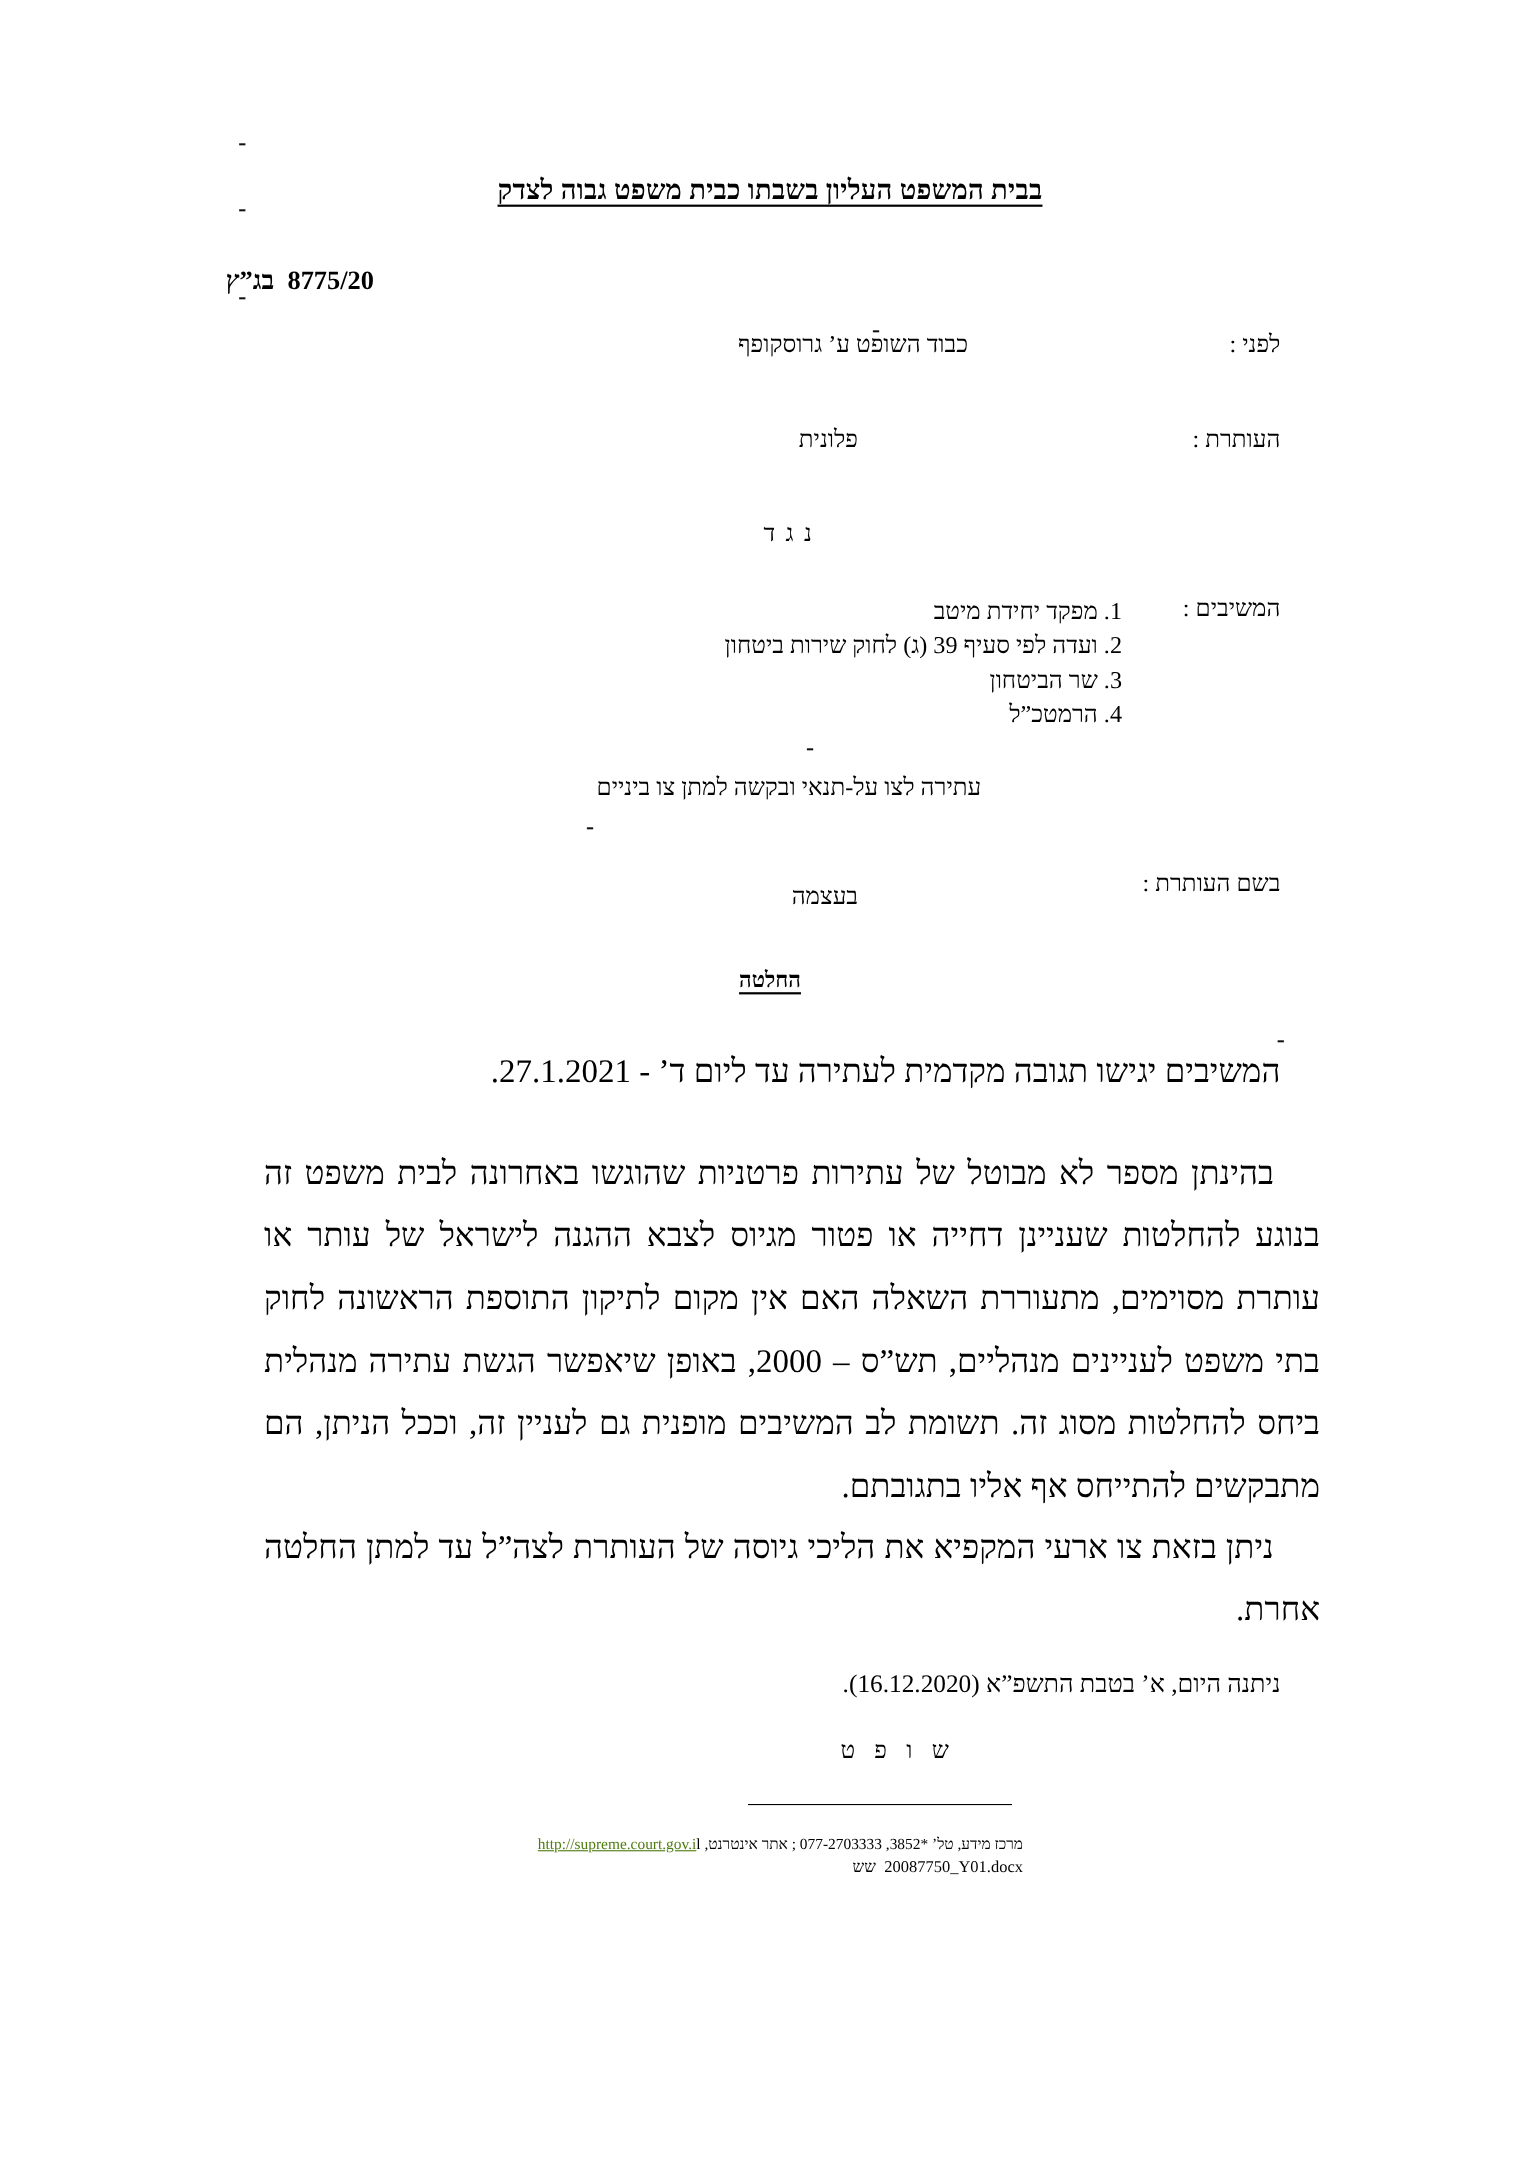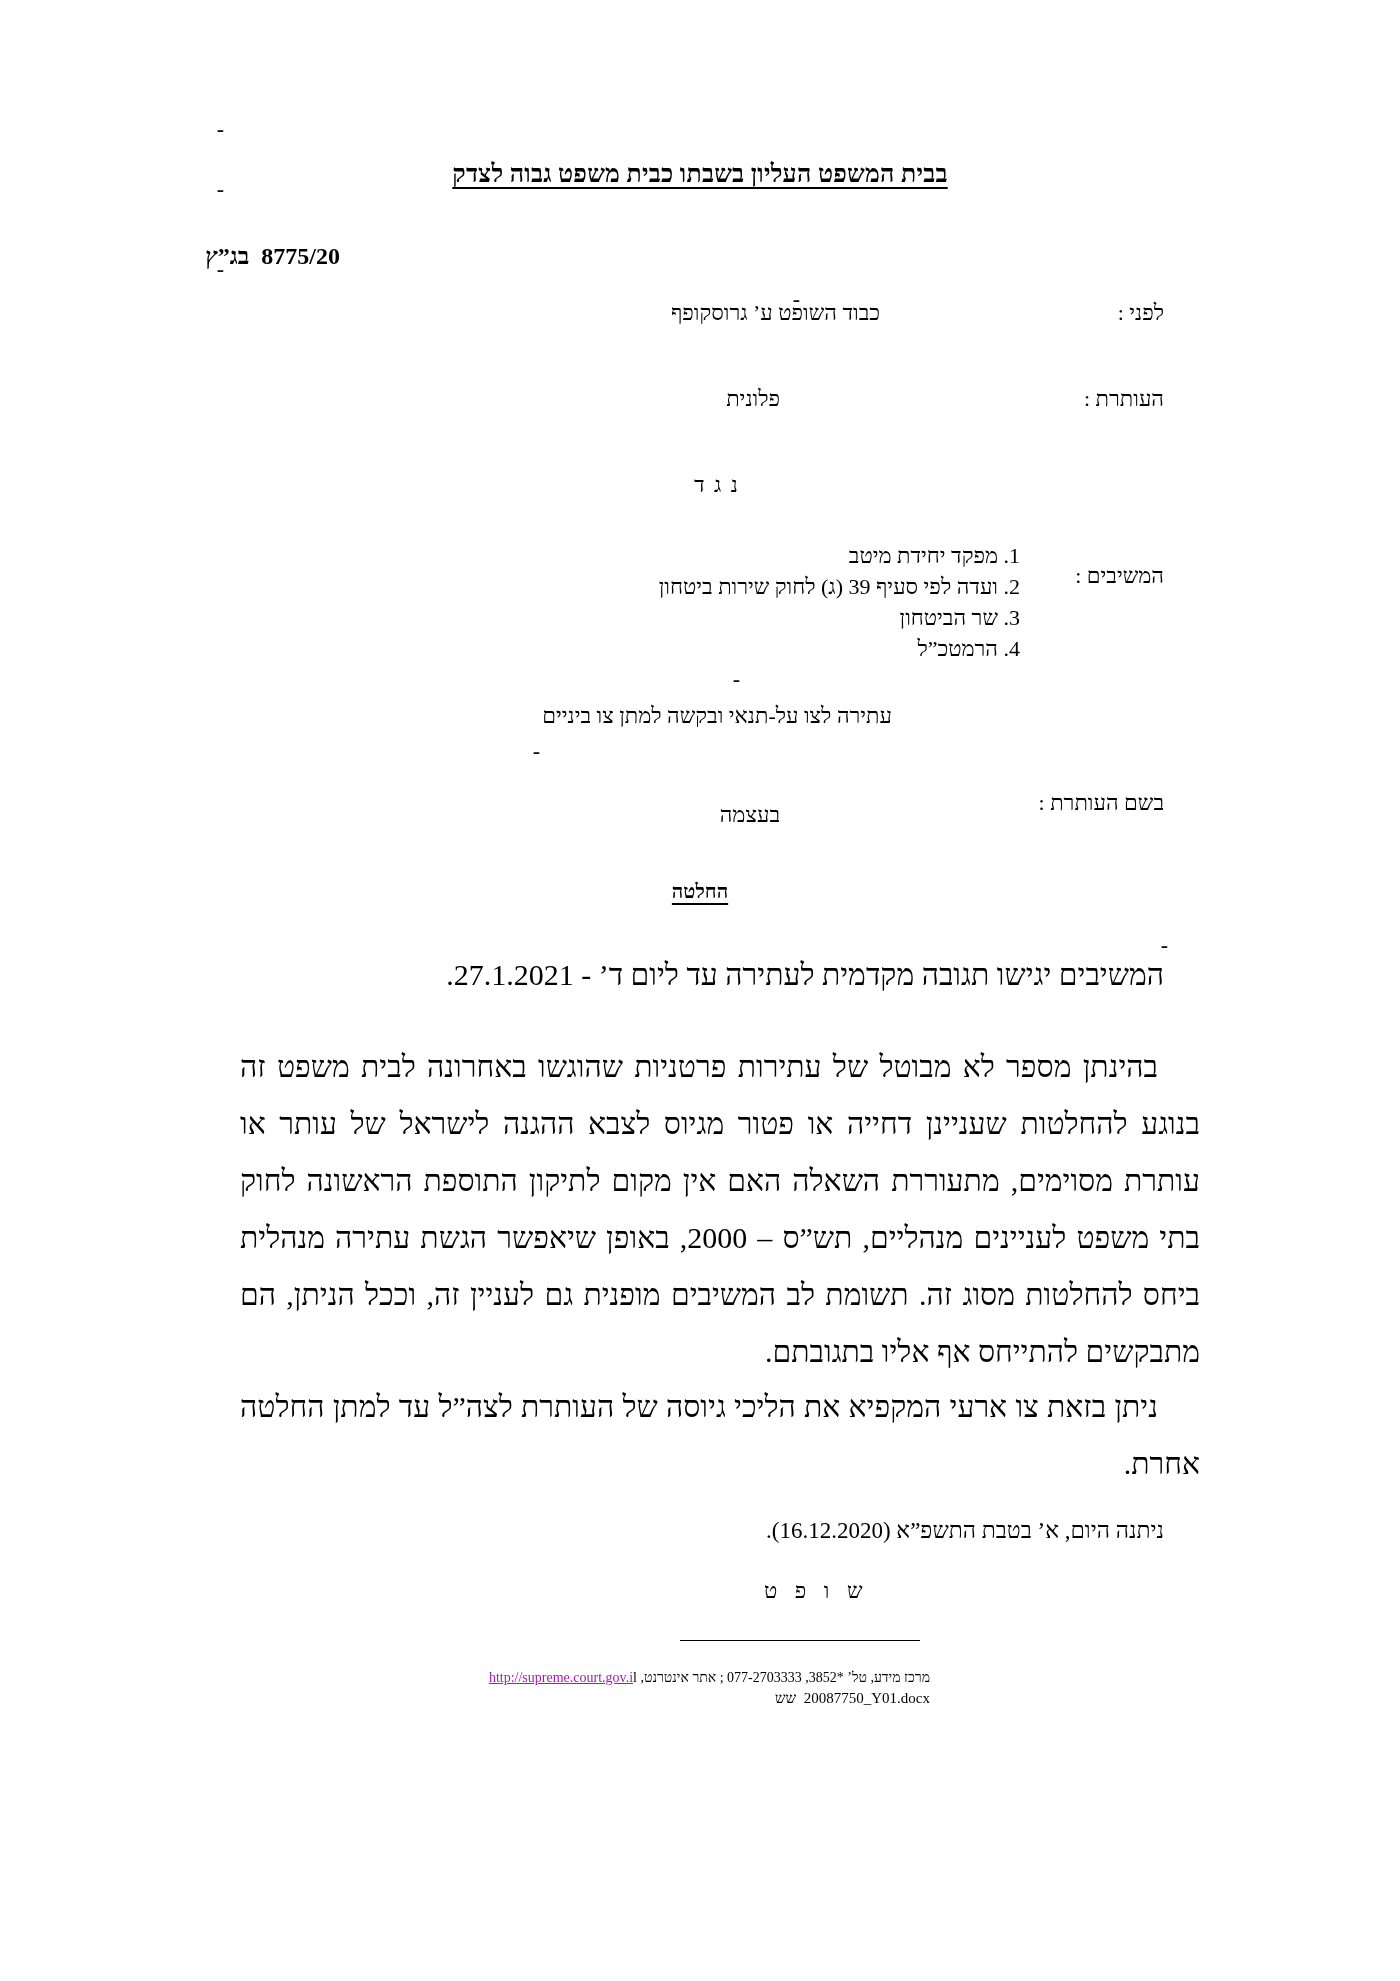--- a/index.html
+++ b/index.html
@@ -187,21 +187,21 @@
   #footer-docid .fname { direction: ltr; unicode-bidi: embed; display: inline-block; }
   #footer-contact {
     position: absolute;
     top: 30px;
     right: 470px;
     font-size: 14px;
     white-space: nowrap;
   }
   #footer-contact .num { direction: ltr; unicode-bidi: embed; display:inline-block; }
   #footer-link {
-    color: #a21caf;
+    color: #4d7c0f;
     text-decoration: underline;
     direction: ltr;
     unicode-bidi: embed;
     display: inline-block;
   }
 </style>
 </head>
 <body>
 
 <div class="page">
@@ -221,21 +221,21 @@
   </div>
 
   <div class="party-label rtl" style="top:300px; right:236px; width:120px;">לפני :</div>
   <div class="party-value rtl" style="top:300px; right:520px;">כבוד השופט ע’ גרוסקופף</div>
 
   <div class="party-label rtl" style="top:386px; right:236px; width:160px;">העותרת :</div>
   <div class="party-value rtl" style="top:386px; right:620px;">פלונית</div>
 
   <div class="abs rtl" id="versus">נ ג ד</div>
 
-  <div class="party-label rtl" style="top:540px; right:236px; width:180px;margin-top:23px;">המשיבים :</div>
+  <div class="party-label rtl" style="top:540px; right:236px; width:180px;">המשיבים :</div>
 
   <ul class="rtl" id="respondents-list">
     <li>1. מפקד יחידת מיטב</li>
     <li>2. ועדה לפי סעיף 39 (ג) לחוק שירות ביטחון</li>
     <li>3. שר הביטחון</li>
     <li>4. הרמטכ”ל</li>
   </ul>
 
   <div class="abs rtl" id="petition-subject">עתירה לצו על-תנאי ובקשה למתן צו ביניים</div>
 

